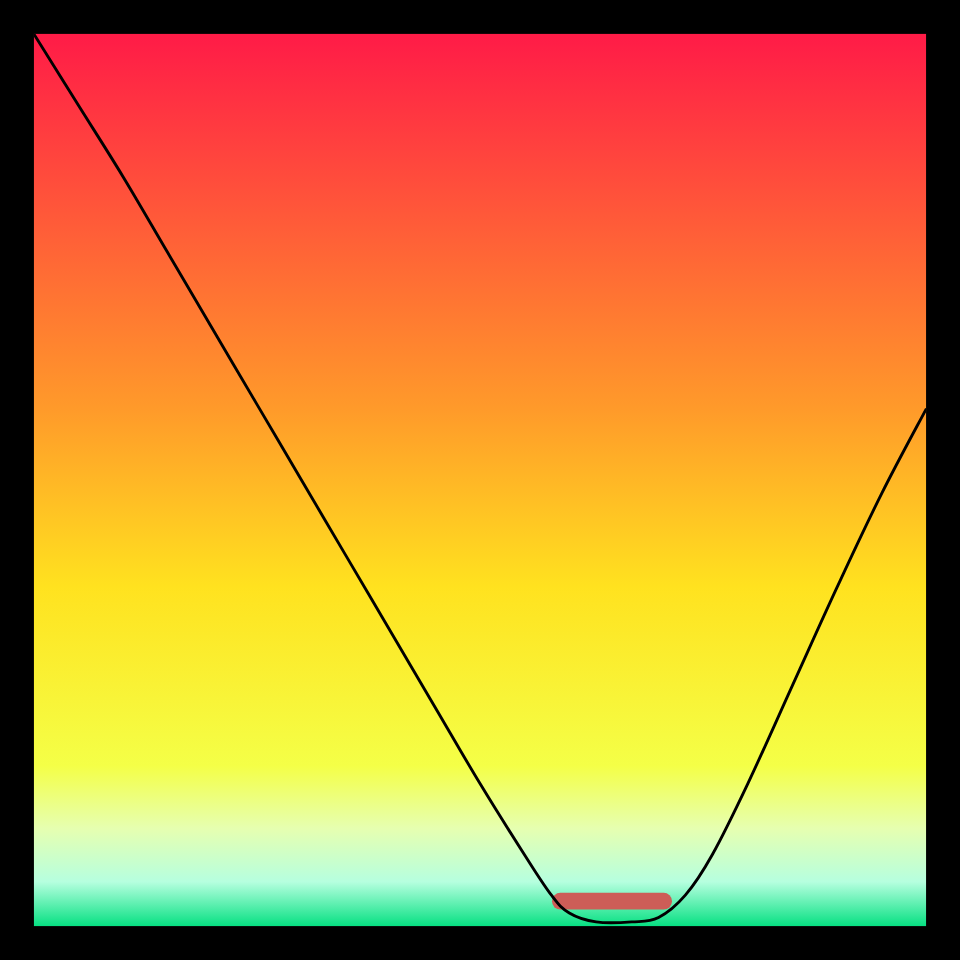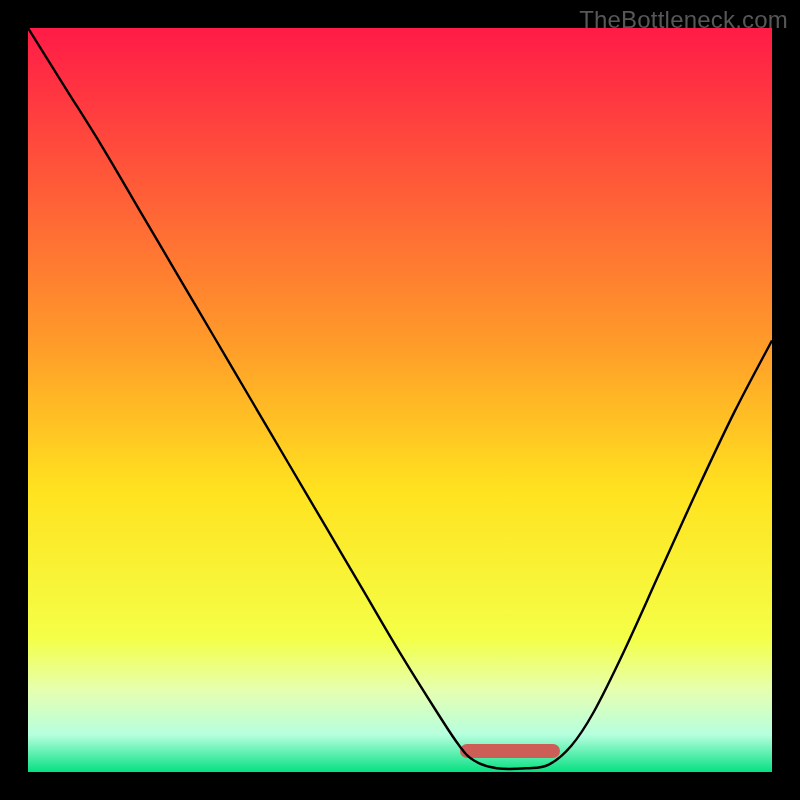--- a/index.html
+++ b/index.html
@@ -63,21 +63,20 @@
     position: absolute;
     background: #cd5d57;
     border-radius: 10px;
     z-index: 2;
   }
 </style>
 </head>
 <body>
 
 <div class="container">
-  <div class="watermark">TheBottleneck.com</div>
 
   <div class="plot-outer">
     <div class="plot-area">
       <svg class="gradient-bg" viewBox="0 0 744 744" preserveAspectRatio="none">
         <defs>
           <linearGradient id="bg-grad" x1="0" y1="0" x2="0" y2="1">
               <stop offset="0%" stop-color="#ff1b47"></stop>
               <stop offset="42%" stop-color="#ff9a2a"></stop>
               <stop offset="62%" stop-color="#ffe21f"></stop>
               <stop offset="82%" stop-color="#f4ff47"></stop>

